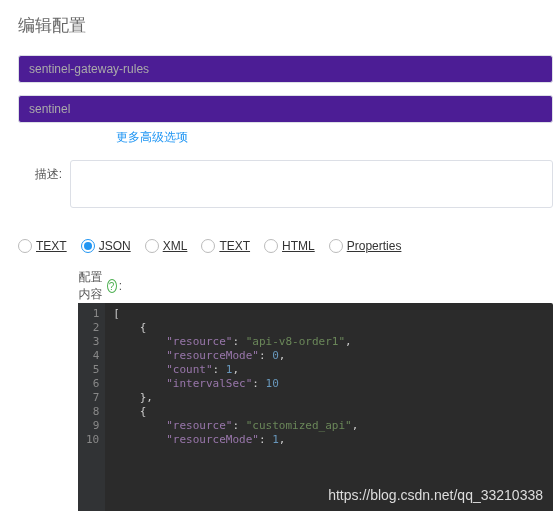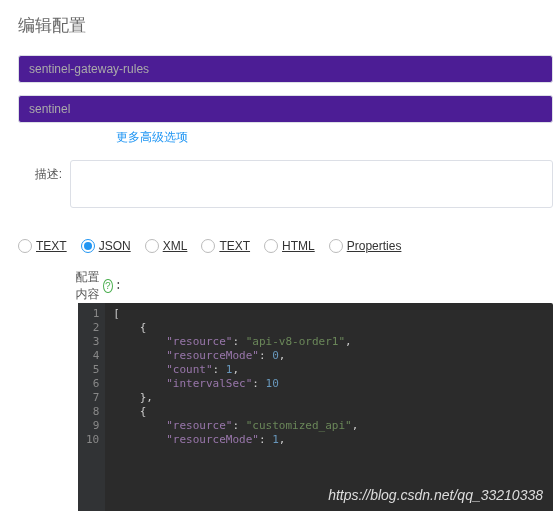--- a/index.html
+++ b/index.html
@@ -125,21 +125,20 @@
       font-size: 10px;
       align-items: center;
       justify-content: center;
       margin-left: 2px;
     }
     .label-with-help {
       display: flex;
       justify-content: flex-start;
       align-items: center;
       gap: 2px;
-      font-family: Liberation Mono, monospace;
     }
     .code-editor {
       background: #2b2b2b;
       color: #ddd;
       font-family: Consolas, Monaco, monospace;
       font-size: 11px;
       display: flex;
       width: 100%;
       height: 220px;
       border-radius: 2px;
@@ -162,21 +161,20 @@
     .tok-punc { color: #ccc; }
     .tok-key { color: #9876aa; }
     .tok-str { color: #6a8759; }
     .tok-num { color: #6897bb; }
     .watermark {
       position: absolute;
       bottom: 8px;
       right: 10px;
       color: #ddd;
       font-size: 14px;
-      font-style: italic;
       pointer-events: none;
     }
     .code-row { padding-left: 78px; margin-bottom: 0;}
     .code-row .label { padding-top: 4px; width: 60px; margin-left: -8px;}
   </style>
 </head>
 <body>
 
 <div class="page-title">编辑配置</div>
 

